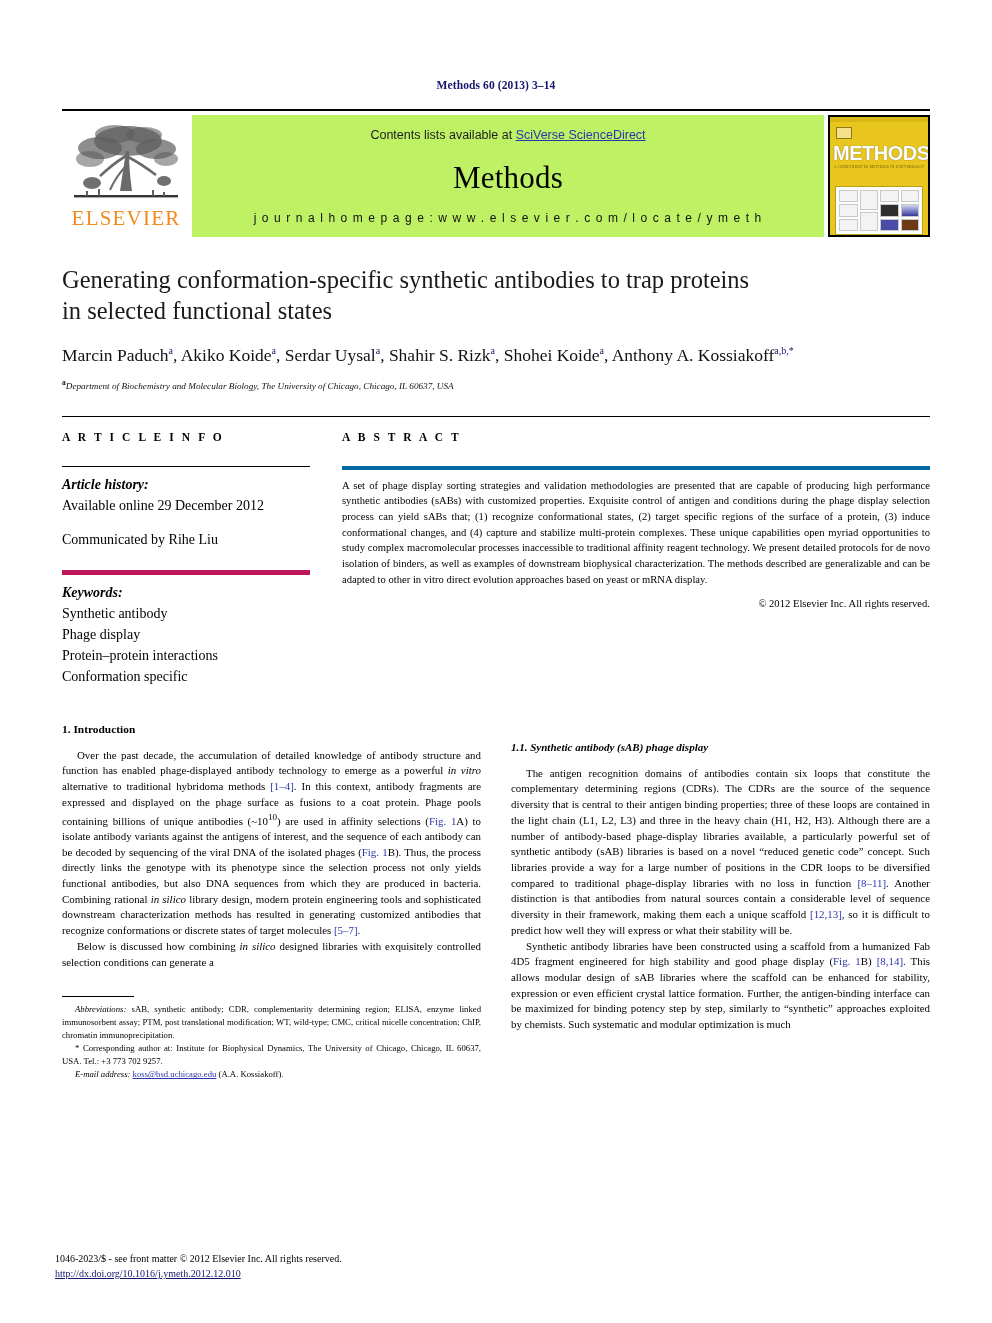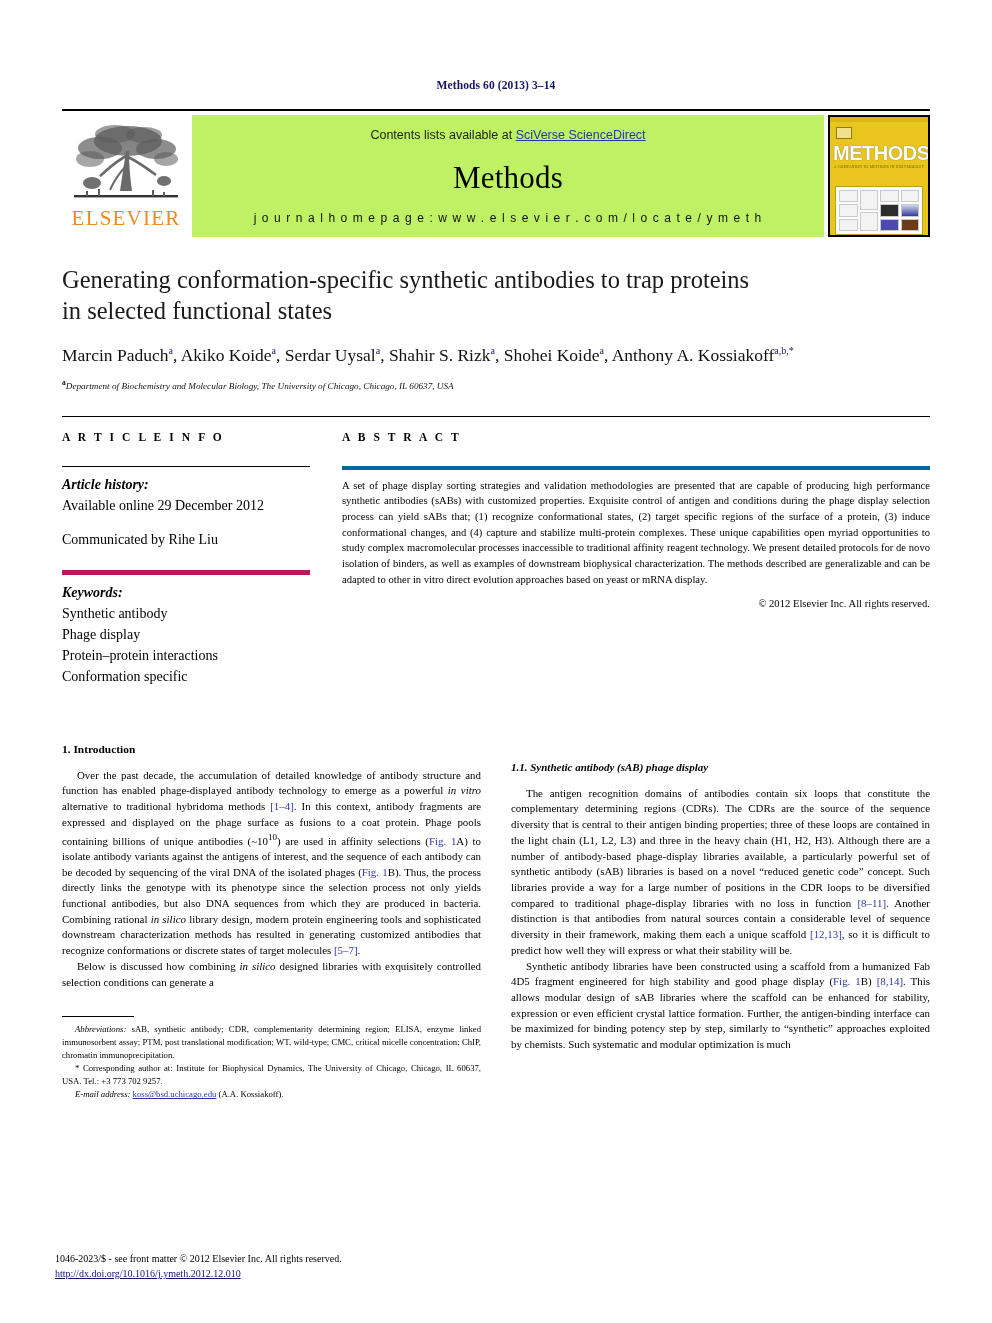--- a/index.html
+++ b/index.html
@@ -178,21 +178,21 @@
     border-top:4px solid #0369a1;
     padding-top: 8px;
     font-size: 10.6px;
     line-height: 1.48;
     text-align: justify;
   }
   .copyright { text-align:right; margin-top: 11px; font-size:10.6px; }
 
   
   .body-cols {
-    margin: 56px 55px 0 55px;
+    margin: 36px 55px 0 55px;
     display:flex;
     gap: 30px;
     font-size: 10.9px;
   }
   .bcol { flex:1 1 0; min-width:0; }
   h2.sec {
     font-size: 11.4px;
     font-weight: bold;
     margin: 0 0 13px 0;
   }

